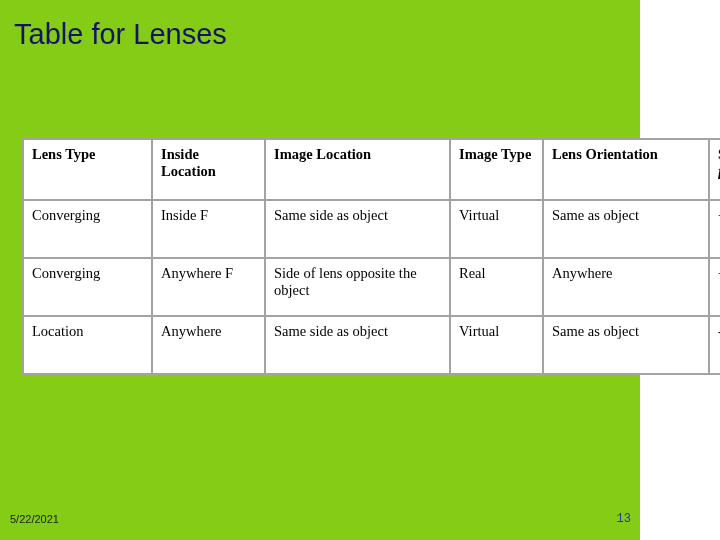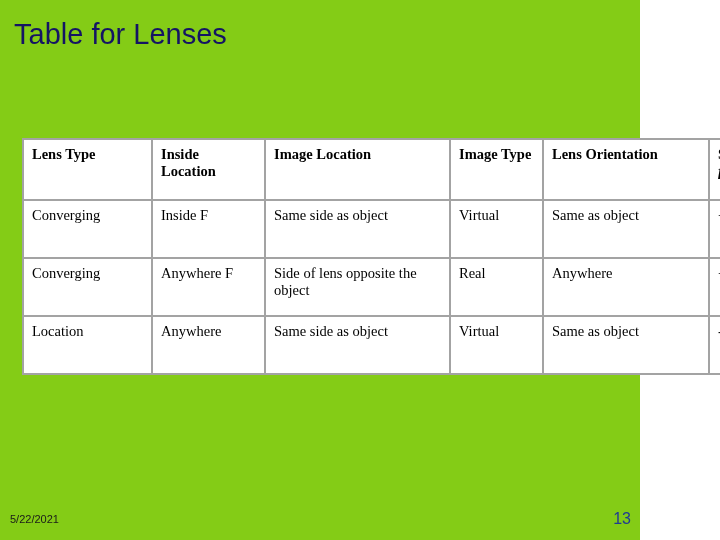--- a/index.html
+++ b/index.html
@@ -84,22 +84,22 @@
     font-family: "Liberation Sans", sans-serif;
     font-size: 11px;
     line-height: 13px;
     color: #1a1a1a;
     white-space: nowrap;
   }
   #footer-page {
     position: absolute;
     right: 9px;
     top: 512px;
-    font-family: Liberation Sans, sans-serif;
-    font-size: 16px;
+    font-family: Liberation Mono, monospace;
+    font-size: 12px;
     line-height: 14px;
     color: #1f3a93;
     text-align: right;
     white-space: nowrap;
   }
 </style>
 </head>
 <body>
 
 <div id="slide">

